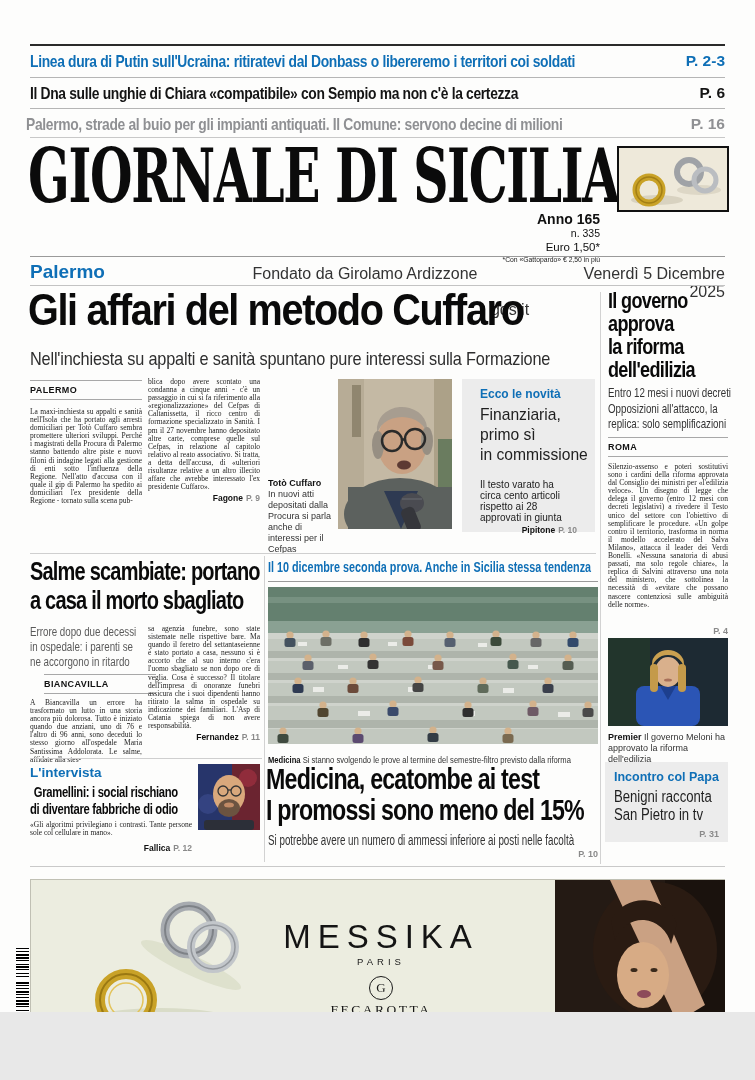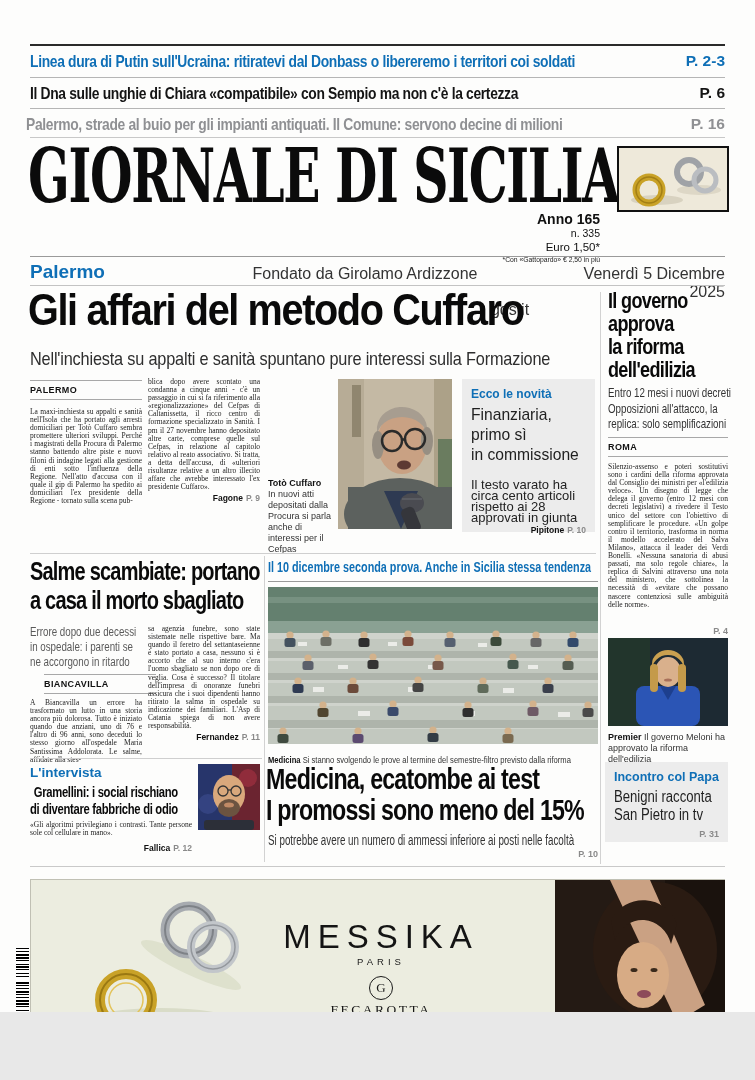--- a/index.html
+++ b/index.html
@@ -30,21 +30,21 @@
         text-align:justify;}
   .by{font-size:8.5px;font-weight:bold;text-align:right;margin-top:2px;}
   .by .nm{color:#111;margin-top:19px;}
   .by .pg{color:#8a8a8a;margin-left:3px;}
   .capt{font-size:9px;line-height:11px;color:#333;}
   .capt .t{font-weight:bold;color:#111;}
   .graybox{background:#ececec;}
   .bx-kick{font-size:12px;font-weight:bold;color:#0f6fb6;}
   .bx-hl span{display:block;font-size:17px;line-height:20px;color:#1f1f1f;white-space:nowrap;
               transform:scaleX(0.92);transform-origin:0 0;}
-  .bx-body{font-size:13px;line-height:11px;color:#222;}
+  .bx-body{font-size:10px;line-height:11px;color:#222;}
   .sec-hl span{display:block;font-size:25px;line-height:29px;font-weight:bold;letter-spacing:-1px;
                color:#0a0a0a;white-space:nowrap;transform:scaleX(0.8);transform-origin:0 0;}
   .sec-sub span{display:block;font-size:12.5px;line-height:15px;color:#5a5a5a;white-space:nowrap;
                 transform:scaleX(0.78);transform-origin:0 0;}
   .side-hl span{display:block;font-size:22px;line-height:23px;font-weight:bold;letter-spacing:-0.8px;
                 color:#0a0a0a;white-space:nowrap;transform:scaleX(0.82);transform-origin:0 0;}
   .side-sub span{display:block;font-size:13px;line-height:15.5px;color:#333;white-space:nowrap;
                  transform:scaleX(0.75);transform-origin:0 0;}
   .med-hl span{display:block;font-size:29px;line-height:31px;font-weight:bold;letter-spacing:-1px;
                color:#0a0a0a;white-space:nowrap;transform:scaleX(0.8);transform-origin:0 0;}
@@ -153,21 +153,21 @@
     <ellipse cx="89" cy="62" rx="6" ry="14" fill="#978f83"></ellipse>
     <circle cx="54" cy="62" r="10" fill="none" stroke="#2a2a2a" stroke-width="2.4"></circle>
     <circle cx="77" cy="60" r="10" fill="none" stroke="#2a2a2a" stroke-width="2.4"></circle>
     <line x1="63" y1="61" x2="68" y2="60" stroke="#2a2a2a" stroke-width="2.4"></line>
     <ellipse cx="66" cy="86" rx="7" ry="4.5" fill="#5d3a33"></ellipse>
     <ellipse cx="74" cy="124" rx="12" ry="10" fill="#4a4b51"></ellipse>
     <rect x="66" y="128" width="14" height="26" rx="5" transform="rotate(-22 73 141)" fill="#35363b"></rect>
     <line x1="64" y1="120" x2="84" y2="120" stroke="#5f6067" stroke-width="1.5"></line>
   </svg>
 
-  <div class="abs graybox" style="left:462px;top:379px;width:133px;height:153px;box-sizing:border-box;padding:8px 9px;">
+  <div class="abs graybox" style="left:462px;top:379px;width:133px;height:153px;box-sizing:border-box;padding:8px 18px;">
     <div class="bx-kick">Ecco le novità</div>
     <div class="bx-hl" style="margin-top:4px;">
       <span>Finanziaria,</span>
       <span>primo sì</span>
       <span>in commissione</span>
     </div>
     <div class="bx-body" style="margin-top:14px;">Il testo varato ha circa cento articoli rispetto ai 28 approvati in giunta</div>
     <div class="by">
       <span class="nm">Pipitone</span><span class="pg">P. 10</span>
     </div>

